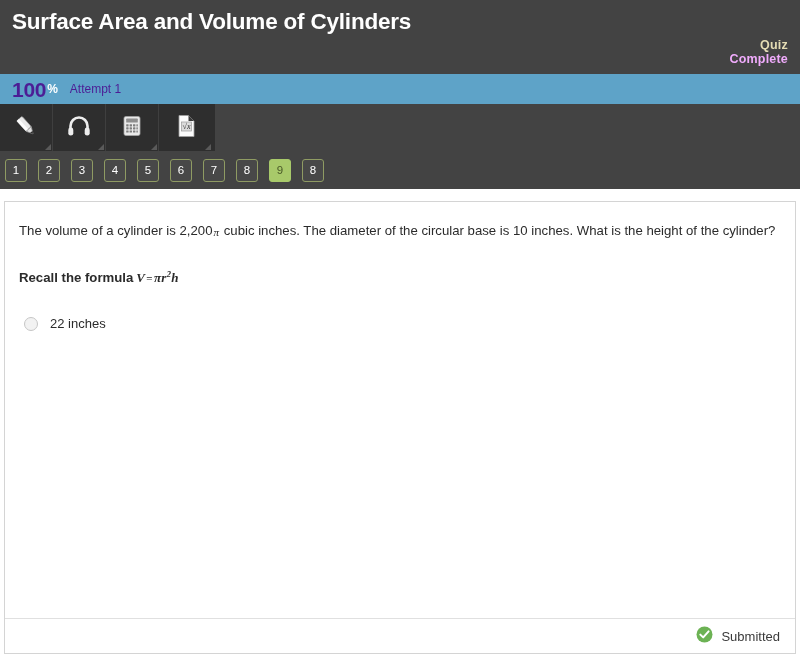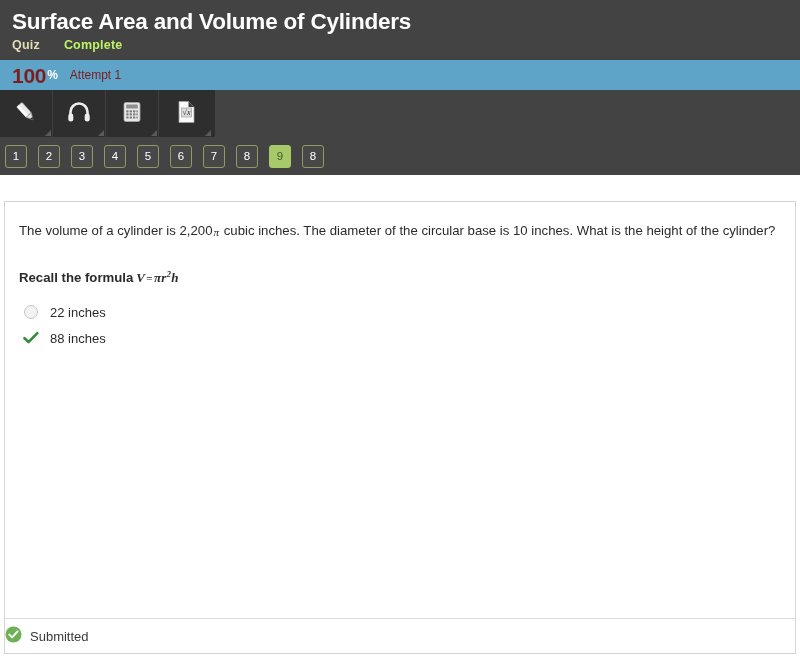--- a/index.html
+++ b/index.html
@@ -32,60 +32,61 @@
     font-weight: bold;
     letter-spacing: -0.2px;
     line-height: 28px;
     margin: 0;
     padding: 0 0 2px 0;
   }
   .meta-row {
     display: flex;
     align-items: flex-end;
     padding: 0 0 8px 0;
+    flex-direction: column;
   }
   .meta-quiz {
     color: #e4dcb4;
     font-size: 12.5px;
     font-weight: bold;
     letter-spacing: 0.2px;
   }
   .meta-complete {
-    color: #bef264;
+    color: #f0abfc;
     font-size: 12.5px;
     font-weight: bold;
     margin-left: 24px;
     letter-spacing: 0.2px;
   }
 
   
   .score-bar {
     background: #5ea3c8;
     height: 30px;
     display: flex;
     align-items: center;
     padding: 0 0 0 12px;
     box-sizing: border-box;
   }
   .score-pct-num {
-    color: #7f1d1d;
+    color: #4c1d95;
     font-size: 21px;
     font-weight: bold;
     line-height: 1;
     letter-spacing: -0.3px;
   }
   .score-pct-sym {
     color: #ffffff;
     font-size: 12px;
     font-weight: bold;
     line-height: 1;
     margin-left: 1px;
   }
   .score-attempt {
-    color: #7f1d1d;
+    color: #4c1d95;
     font-size: 12px;
     margin-left: 12px;
     line-height: 1;
   }
 
   
   .toolbar-wrap {
     background: #434343;
     height: 47px;
     position: relative;
@@ -199,21 +200,21 @@
     font-size: 11px;
     padding: 0 1px;
   }
 
   
   .options {
     margin-top: 17px;
   }
   .option-row {
     display: flex;
-    align-items: flex-start;
+    align-items: flex-end;
     height: 26px;
     cursor: pointer;
   }
   .radio-mark {
     width: 14px;
     height: 14px;
     border-radius: 50%;
     background: #f2f2f2;
     border: 1px solid #c6c6c6;
     margin: 0 12px 0 5px;
@@ -237,21 +238,21 @@
   
   .panel-footer {
     position: absolute;
     left: 0;
     right: 0;
     bottom: 0;
     height: 35px;
     border-top: 1px solid #e0e0e0;
     display: flex;
     align-items: center;
-    justify-content: flex-start;
+    justify-content: flex-end;
     padding-right: 15px;
     box-sizing: border-box;
     background: #ffffff;
   }
   .submitted-badge {
     display: flex;
     align-items: center;
   }
   .submitted-text {
     font-size: 13px;
@@ -365,28 +366,20 @@
 
     <p class="formula-line"><span>Recall the formula</span><span class="formula-math"><span>V</span><span class="eq-sign">=</span><span>π</span><span>r</span><sup>2</sup><span>h</span></span></p>
 
     <div class="options">
 
       <div class="option-row">
         <span class="radio-mark"></span>
         <span class="option-label">22 inches</span>
       </div>
 
-      <div class="option-row">
-        <span class="check-mark">
-          <svg width="16" height="14" viewBox="0 0 16 14">
-            <path d="M1.5 7.2 L5.6 11 L14.3 2.2" fill="none" stroke="#3a8b3a" stroke-width="2.6" stroke-linecap="round" stroke-linejoin="round"></path>
-          </svg>
-        </span>
-        <span class="option-label">88 inches</span>
-      </div>
 
 
 
     </div>
   </div>
 
   <div class="panel-footer">
     <div class="submitted-badge">
       <span>
         <svg width="17" height="17" viewBox="0 0 17 17">

